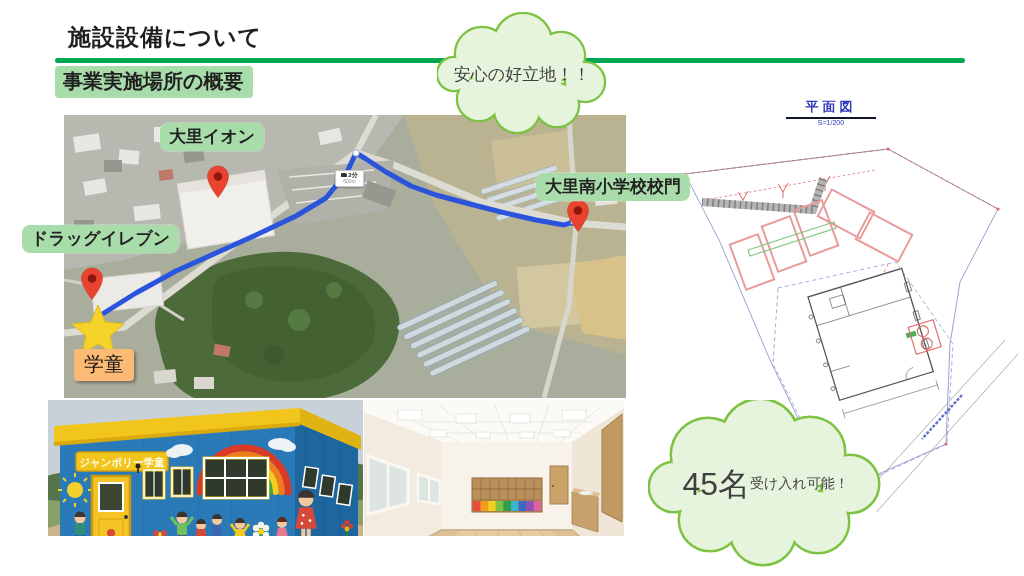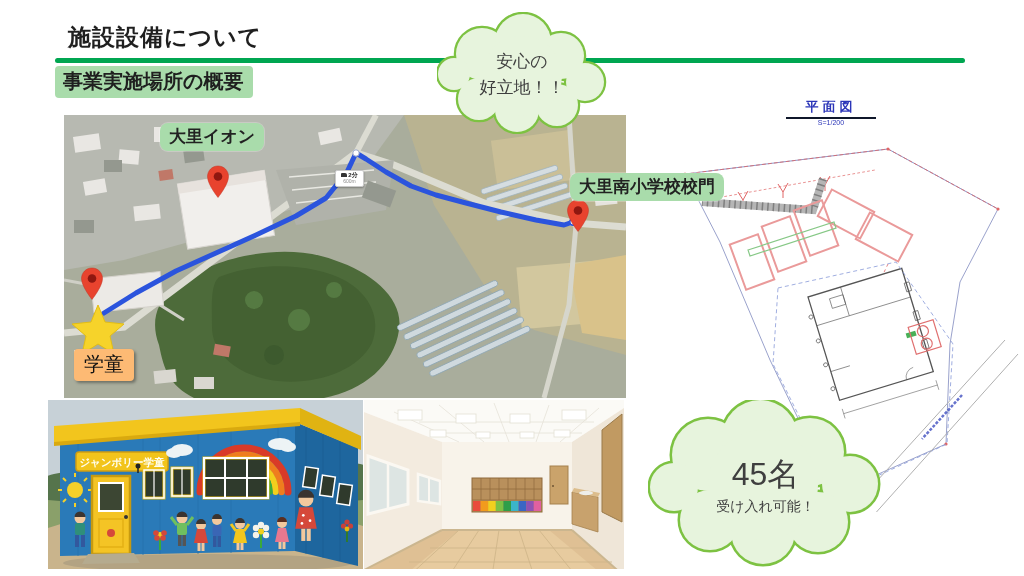--- a/index.html
+++ b/index.html
@@ -11,34 +11,34 @@
   .title{position:absolute;left:68px;top:22px;font-size:23px;font-weight:bold;
     color:#1f1f1f;letter-spacing:1px;}
   .title-rule{position:absolute;left:55px;top:58px;width:910px;height:5px;
     background:#00a651;border-radius:3px;z-index:1;}
   .subtitle{position:absolute;left:55px;top:66px;font-size:20px;font-weight:bold;
     color:#1f1f1f;background:#a9dcab;padding:2px 10px 3px 8px;border-radius:4px;}
   
   .cloud{position:absolute;z-index:5;}
   .cloud-top{left:437px;top:12px;width:170px;height:122px;}
   .cloud-bottom{left:648px;top:400px;width:235px;height:168px;}
-  .cloud-text{position:absolute;inset:0;display:flex;flex-direction:column;
+  .cloud-text{position:absolute;inset:0;display:flex;
     align-items:center;justify-content:center;color:#3f3f3f;z-index:2;}
   .cloud-top .cloud-text{font-size:17px;line-height:1.55;padding-top:4px;}
   .cloud-bottom .cloud-text{line-height:1.4;}
   .cap-line1{font-size:32px;}
   .cap-line2{font-size:14px;}
   
   .map{position:absolute;left:48px;top:115px;width:562px;height:283px;z-index:2;padding-left:16px;}
   .map-label{position:absolute;background:#a9dcab;color:#222;font-weight:bold;
     font-size:17px;padding:2px 9px 3px;border-radius:8px;white-space:nowrap;
     box-shadow:0 0 0 1px rgba(255,255,255,.25);}
   .label-aeon{left:112px;top:8px;}
   .label-drug{left:-26px;top:110px;}
-  .label-school{left:488px;top:58px;margin-left:34px;}
+  .label-school{left:488px;top:58px;}
   .label-gakudo{position:absolute;left:26px;top:234px;background:#fdba74;
     color:#111;font-weight:normal;font-size:20px;padding:2px 10px 3px;
     border-radius:4px;box-shadow:2px 2px 3px rgba(0,0,0,.35);}
   .pin{position:absolute;width:24px;height:34px;}
   .pin-aeon{left:158px;top:50px;}
   .pin-drug{left:32px;top:152px;}
   .pin-school{left:518px;top:84px;}
   .star{position:absolute;left:22px;top:188px;width:56px;height:56px;}
   .route-info{position:absolute;left:287px;top:55px;width:27px;background:#fff;
     border:1px solid #c9c9c9;border-radius:2px;text-align:center;line-height:1.15;
@@ -50,21 +50,21 @@
   .ri-dist{font-size:5px;color:#8a8a8a;}
   
   .floorplan{position:absolute;left:660px;top:92px;width:360px;height:420px;z-index:1;}
   .fp-title{position:absolute;left:126px;top:6px;width:90px;text-align:center;
     color:#2b35b8;font-weight:bold;font-size:13px;letter-spacing:4px;
     border-bottom:2px solid #0f172a;padding-bottom:1px;}
   .fp-scale{position:absolute;left:126px;top:27px;width:90px;text-align:center;
     font-size:7px;color:#2b35b8;}
   .fp-svg{position:absolute;left:0;top:0;}
   
-  .photo{position:absolute;top:400px;height:169px;overflow:hidden;z-index:2;}
+  .photo{position:absolute;top:400px;height:136px;overflow:hidden;z-index:2;}
   .photo-building{left:48px;width:315px;}
   .photo-interior{left:364px;width:260px;}
 </style>
 </head>
 <body>
 
 <div class="slide">
 
   <div class="title">施設設備について</div>
   <div class="title-rule"></div>
@@ -181,20 +181,21 @@
     </svg>
     <svg class="pin pin-school" viewBox="0 0 24 34">
       <path d="M12 1 C6 1 1.5 5.7 1.5 11.5 C1.5 19.5 12 32.5 12 32.5 C12 32.5 22.5 19.5 22.5 11.5 C22.5 5.7 18 1 12 1 Z" fill="#e8432e" stroke="#c23322" stroke-width="0.5"></path>
       <circle cx="12" cy="11.5" r="4.3" fill="#8f1710"></circle>
     </svg>
     <svg class="star" viewBox="0 0 56 56">
       <polygon points="28,2 35,19 54,21 40,33 44,51 28,41 12,51 16,33 2,21 21,19" fill="#f6d32a" stroke="#e3bd14" stroke-width="1"></polygon>
     </svg>
 
     <div class="map-label label-aeon">大里イオン</div>
+    <div class="map-label label-drug">ドラッグイレブン</div>
     <div class="map-label label-school">大里南小学校校門</div>
     <div class="label-gakudo">学童</div>
 
     <div class="route-info">
       <div class="ri-row">
         <span class="car-icon"></span>
         <span class="ri-dur">2分</span>
       </div>
       <div class="ri-dist">600m</div>
     </div>

